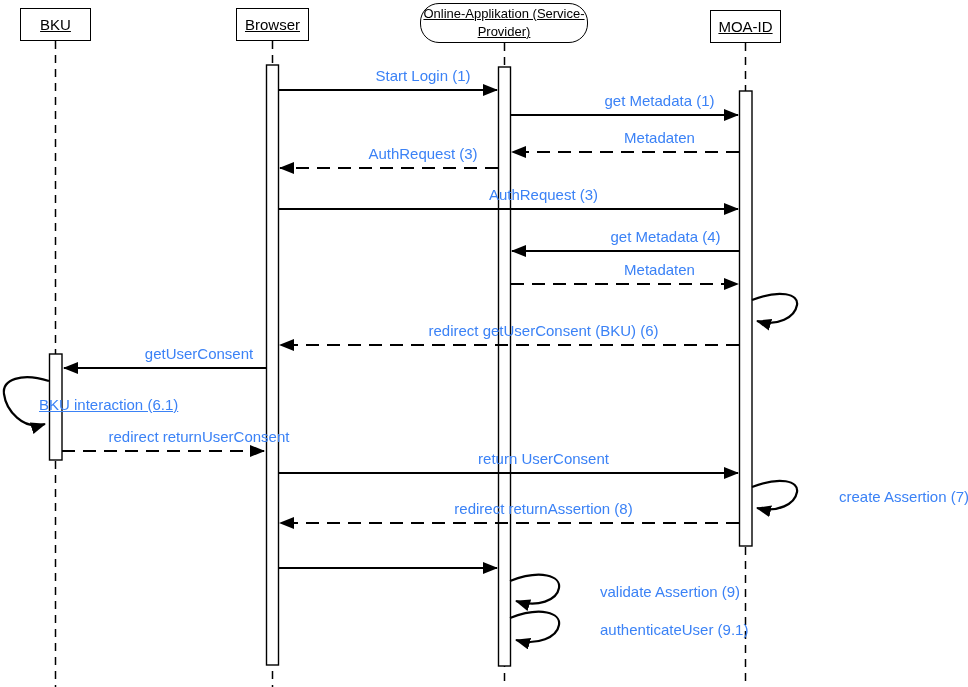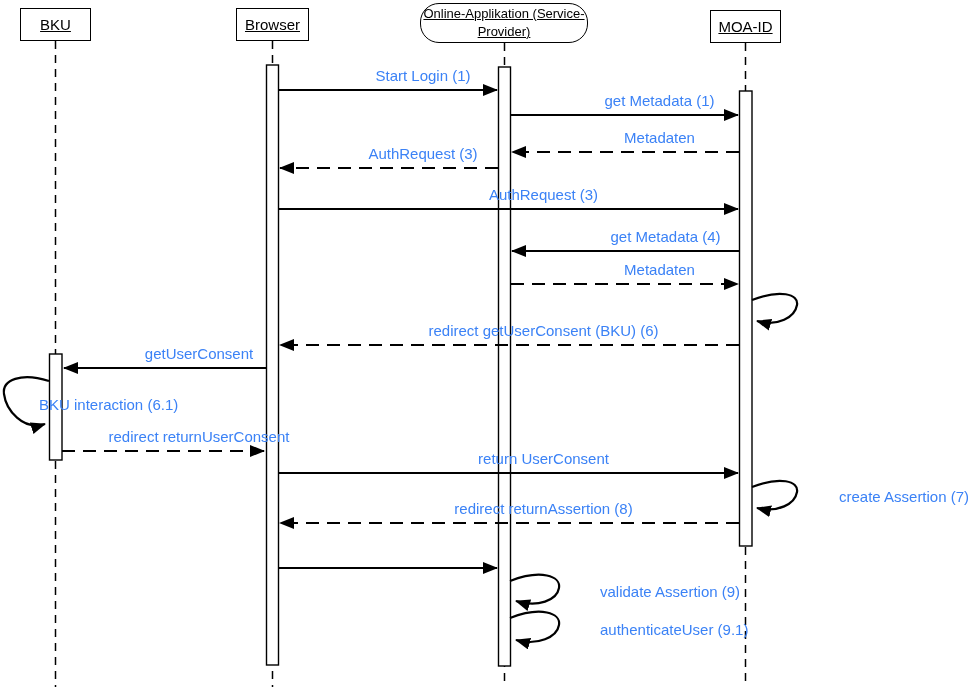--- a/index.html
+++ b/index.html
@@ -105,21 +105,21 @@
 
   <div class="msg-label" style="left:278px; top:67px;  width:220px;">Start Login (1)</div>
   <div class="msg-label" style="left:510px; top:92px;  width:229px;">get Metadata (1)</div>
   <div class="msg-label" style="left:510px; top:129px; width:229px;">Metadaten</div>
   <div class="msg-label" style="left:278px; top:145px; width:220px;">AuthRequest (3)</div>
   <div class="msg-label" style="left:278px; top:186px; width:461px;">AuthRequest (3)</div>
   <div class="msg-label" style="left:516px; top:228px; width:229px;">get Metadata (4)</div>
   <div class="msg-label" style="left:510px; top:261px; width:229px;">Metadaten</div>
   <div class="msg-label" style="left:278px; top:322px; width:461px;">redirect getUserConsent (BKU) (6)</div>
   <div class="msg-label" style="left:62px;  top:345px; width:204px;">getUserConsent</div>
-  <div class="msg-label free" style="left:4px; top:396px;">BKU interaction (6.1)</div>
+  <div class="msg-label free" style="left:4px; top:396px;text-decoration:underline;">BKU interaction (6.1)</div>
   <div class="msg-label" style="left:278px; top:450px; width:461px;">return UserConsent</div>
   <div class="msg-label" style="left:62px;  top:428px; width:204px;">redirect returnUserConsent</div>
   <div class="msg-label free" style="left:804px; top:488px;">create Assertion (7)</div>
   <div class="msg-label" style="left:278px; top:500px; width:461px;">redirect returnAssertion (8)</div>
   <div class="msg-label free" style="left:565px; top:583px;">validate Assertion (9)</div>
   <div class="msg-label free" style="left:565px; top:621px;">authenticateUser (9.1)</div>
 
 </div>
 
 </body></html>

